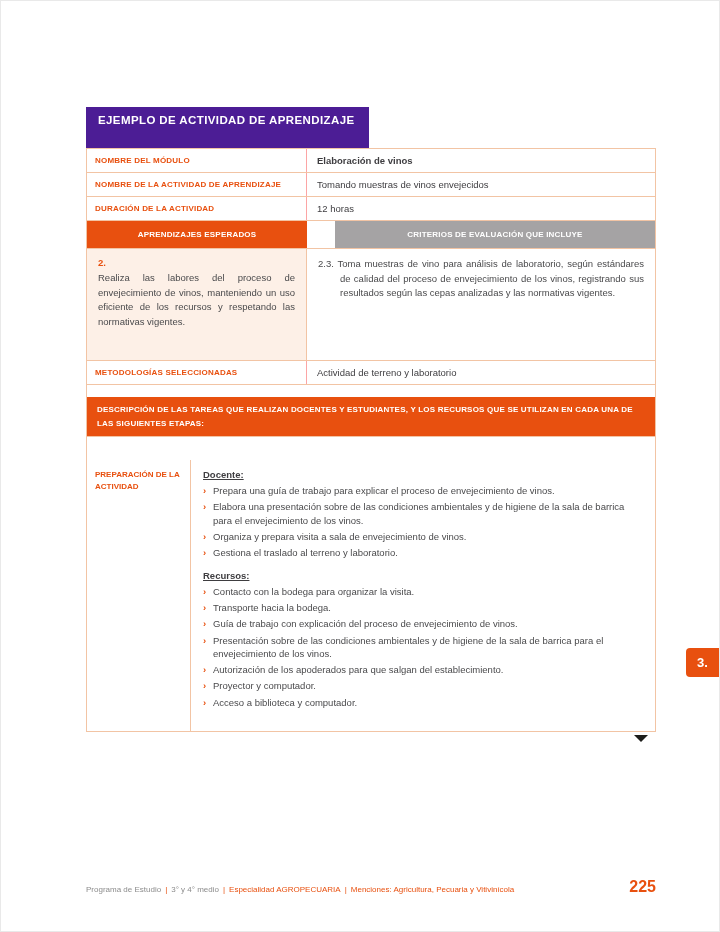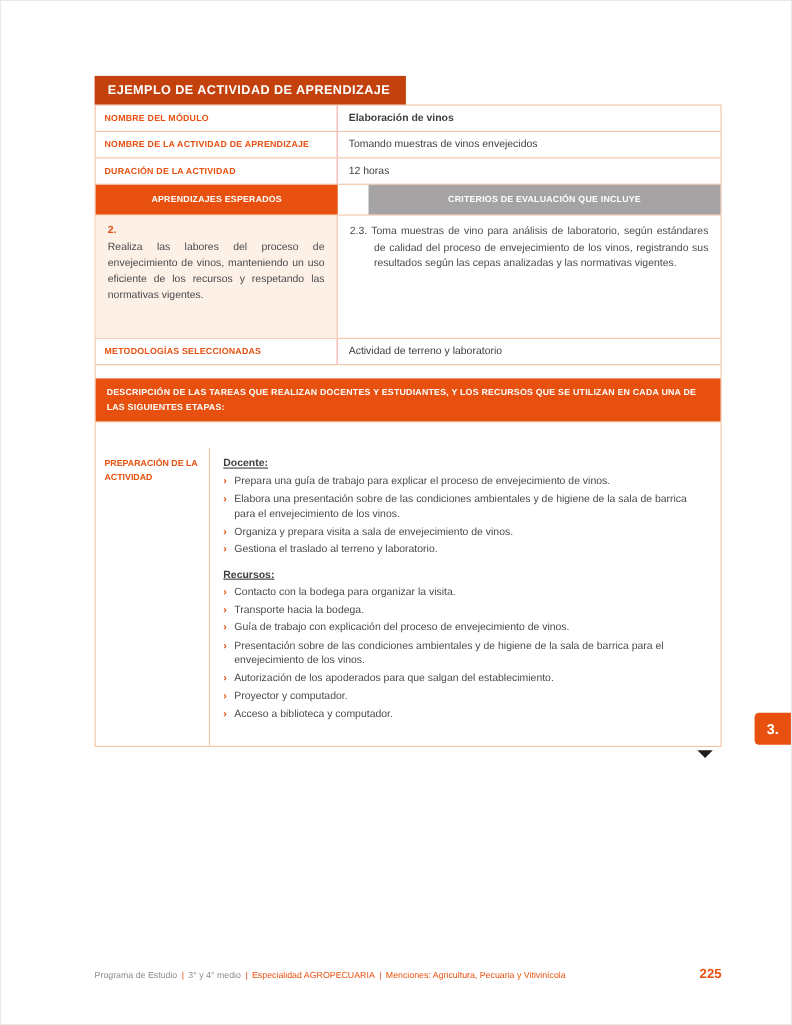--- a/index.html
+++ b/index.html
@@ -12,26 +12,27 @@
     border: 1px solid #e9e9e9;
   }
   .content {
     position: absolute;
     left: 85px;
     top: 68px;
     width: 570px;
   }
   .hdr-box {
     display: inline-block;
-    background: #c2410c;
+    background: #4c1d95;
     color: #ffffff;
     font-weight: bold;
     font-size: 11.5px;
     letter-spacing: 0.4px;
-    padding: 7px 14px 7px 12px;
+    padding: 7px 14px 22px 12px;
+    margin-top: 38px;
   }
   .tbl {
     width: 100%;
     border: 1px solid #F2C4A4;
     font-size: 9.5px;
     color: #3E3D40;
   }
   .row { display: flex; border-bottom: 1px solid #F2C4A4; }
   .row:last-child { border-bottom: none; margin-top: 23px; }
   .cell { padding: 6px 10px; }
@@ -138,21 +139,21 @@
     top: 877px;
     width: 570px;
     display: flex;
     justify-content: space-between;
     align-items: baseline;
     font-size: 8px;
   }
   .f-gray { color: #8C8C8C; }
   .f-orange { color: #E8500F; }
   .f-sep { color: #E8500F; margin: 0 4px; }
-  .page-num { color: #E8500F; font-weight: bold; font-size: 12px; }
+  .page-num { color: #E8500F; font-weight: bold; font-size: 16px; }
 </style>
 </head>
 <body>
 
 <div class="content">
 
   <div class="hdr-box">EJEMPLO DE ACTIVIDAD DE APRENDIZAJE</div>
 
   <div class="tbl">
 

